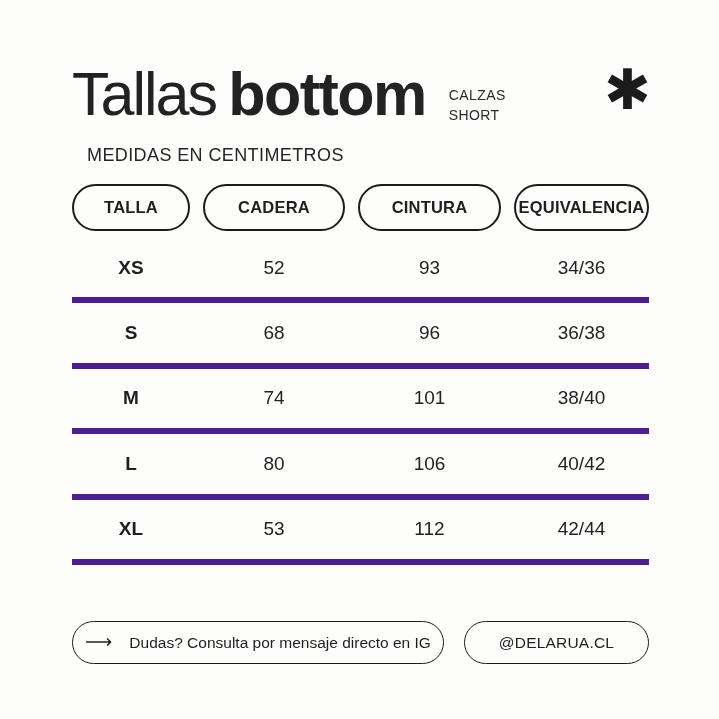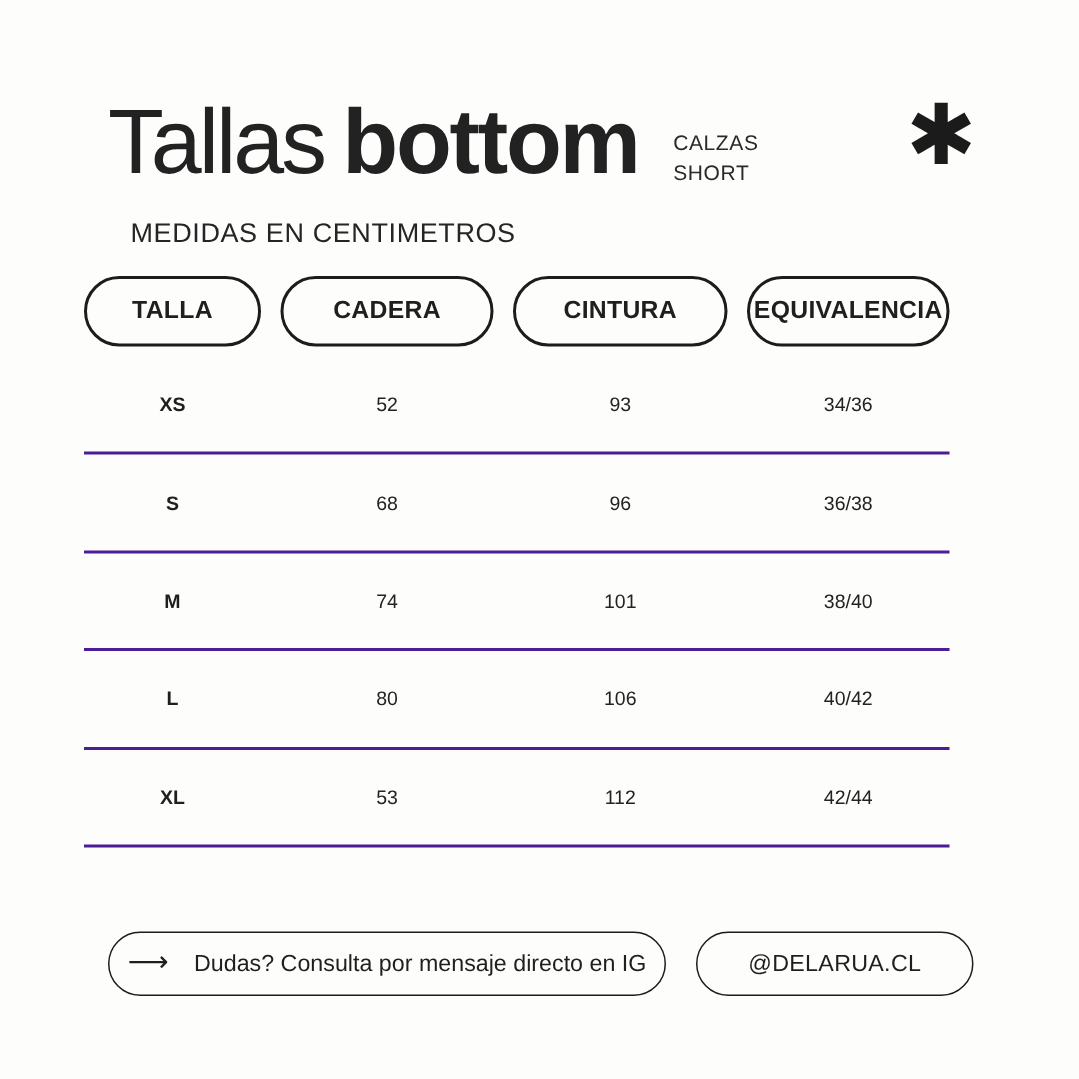--- a/index.html
+++ b/index.html
@@ -54,21 +54,21 @@
     left: 87px;
     top: 145px;
     font-size: 18px;
     letter-spacing: 0.4px;
     color: #252525;
   }
 
   
   .size-table {
     position: absolute;
-    left: 56px;
+    left: 72px;
     top: 184px;
     width: 577px;
   }
   .grid-cols {
     display: grid;
     grid-template-columns: 118px 142px 143px 135px;
     justify-content: space-between;
   }
   .pill {
     height: 47px;
@@ -81,23 +81,23 @@
     font-size: 16.5px;
     letter-spacing: 0.2px;
     background: transparent;
     color: #1f1f1f;
     white-space: nowrap;
   }
   .rows { margin-top: 7px; }
   .row {
     height: 65.4px;
     align-items: center;
-    border-bottom: 2px solid #4c1d95;
+    border-bottom: 6px solid #4c1d95;
     text-align: center;
-    font-size: 13px;
+    font-size: 19px;
   }
   .row .cell-size { font-weight: 700; }
   .row .cell-val { font-weight: 400; color: #232323; }
 
   
   .footer {
     position: absolute;
     left: 72px;
     right: 70px;
     top: 621px;

